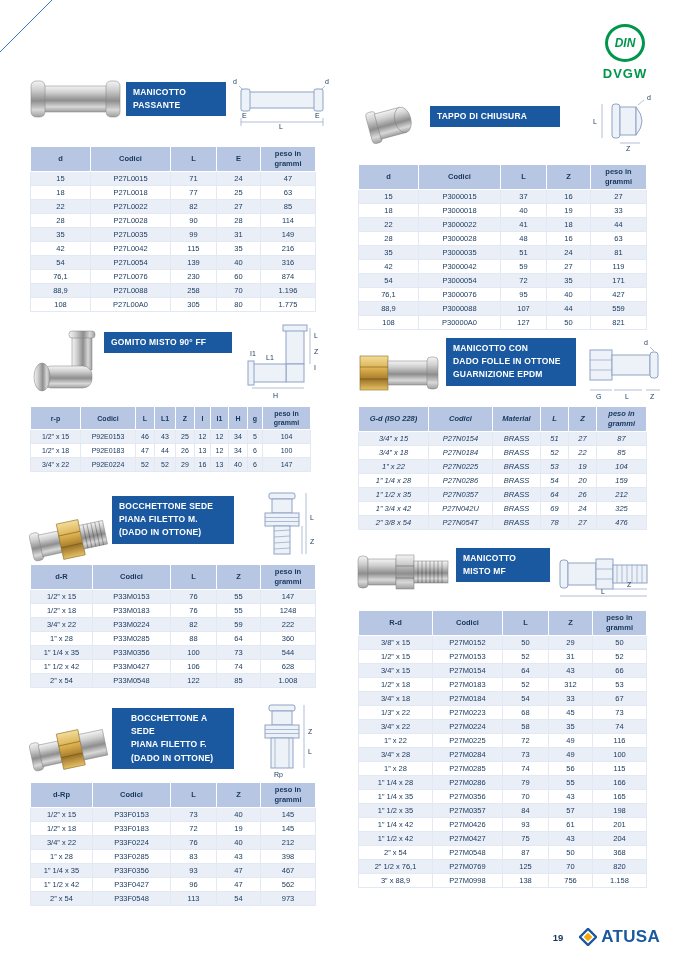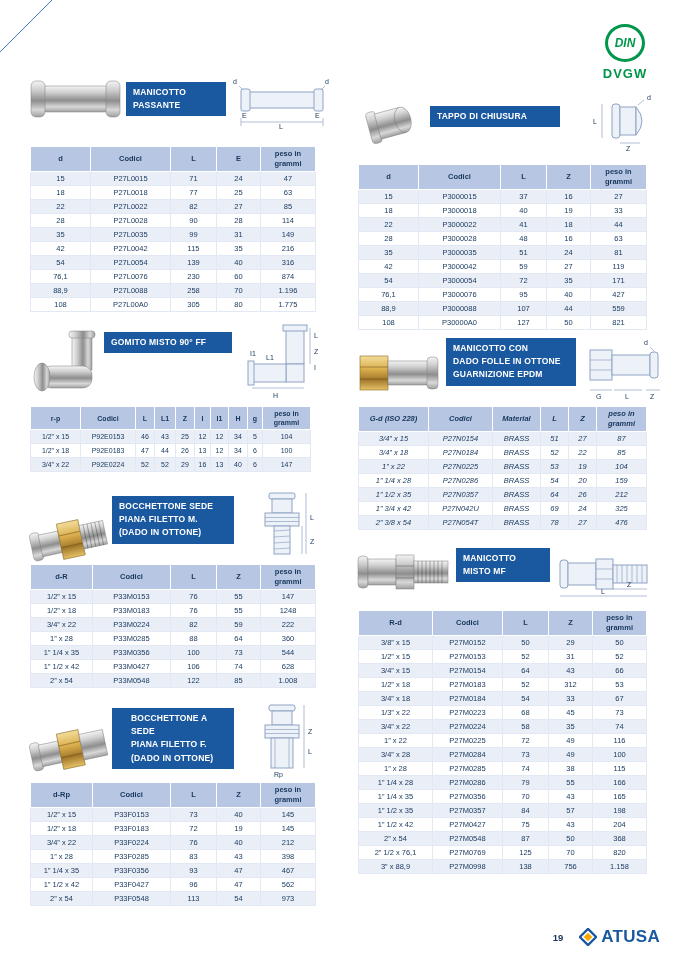--- a/index.html
+++ b/index.html
@@ -844,21 +844,21 @@
           <td>3/4” x 28</td>
           <td>P27M0284</td>
           <td>73</td>
           <td>49</td>
           <td>100</td>
         </tr>
         <tr>
           <td>1” x 28</td>
           <td>P27M0285</td>
           <td>74</td>
-          <td>38</td>
+          <td>56</td>
           <td>115</td>
         </tr>
         <tr>
           <td>1” 1/4 x 28</td>
           <td>P27M0286</td>
           <td>79</td>
           <td>55</td>
           <td>166</td>
         </tr>
         <tr>
@@ -867,20 +867,27 @@
           <td>70</td>
           <td>43</td>
           <td>165</td>
         </tr>
         <tr>
           <td>1” 1/2 x 35</td>
           <td>P27M0357</td>
           <td>84</td>
           <td>57</td>
           <td>198</td>
+        </tr>
+        <tr>
+          <td>1” 1/4 x 42</td>
+          <td>P27M0426</td>
+          <td>93</td>
+          <td>61</td>
+          <td>201</td>
         </tr>
         <tr>
           <td>1” 1/2 x 42</td>
           <td>P27M0427</td>
           <td>75</td>
           <td>43</td>
           <td>204</td>
         </tr>
         <tr>
           <td>2” x 54</td>

